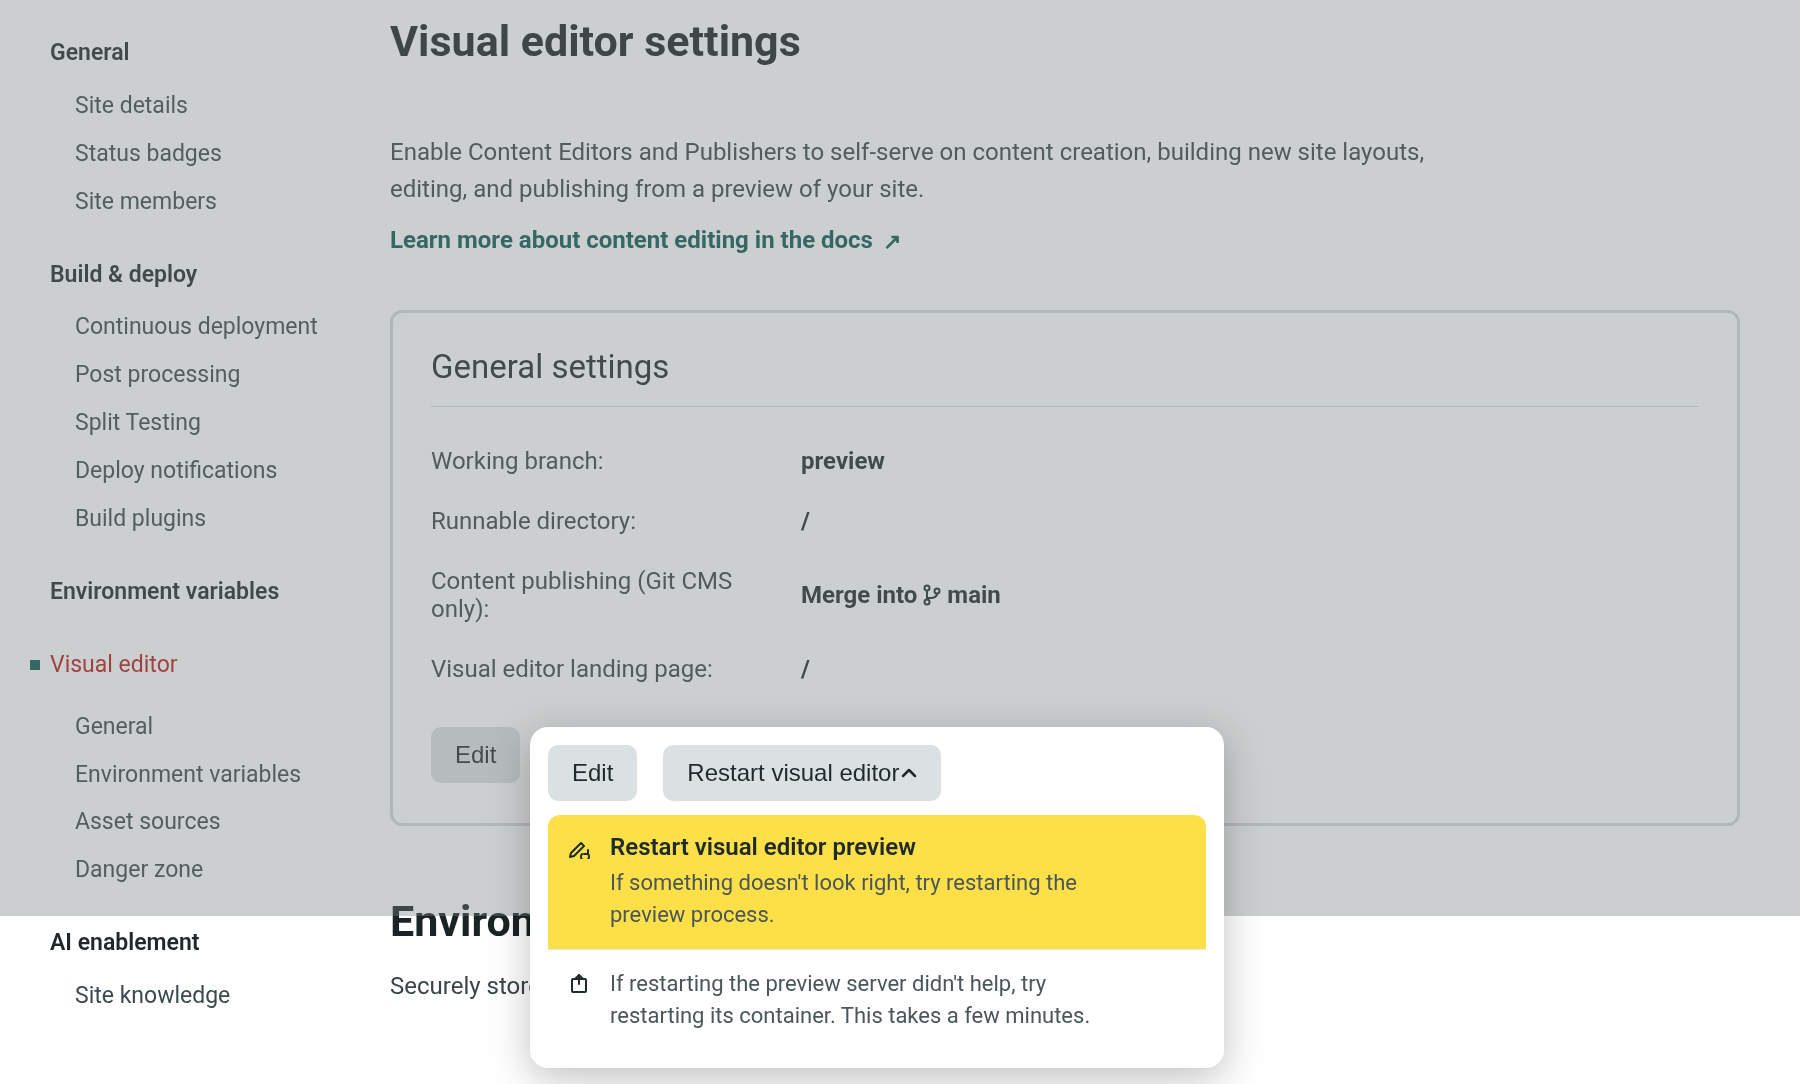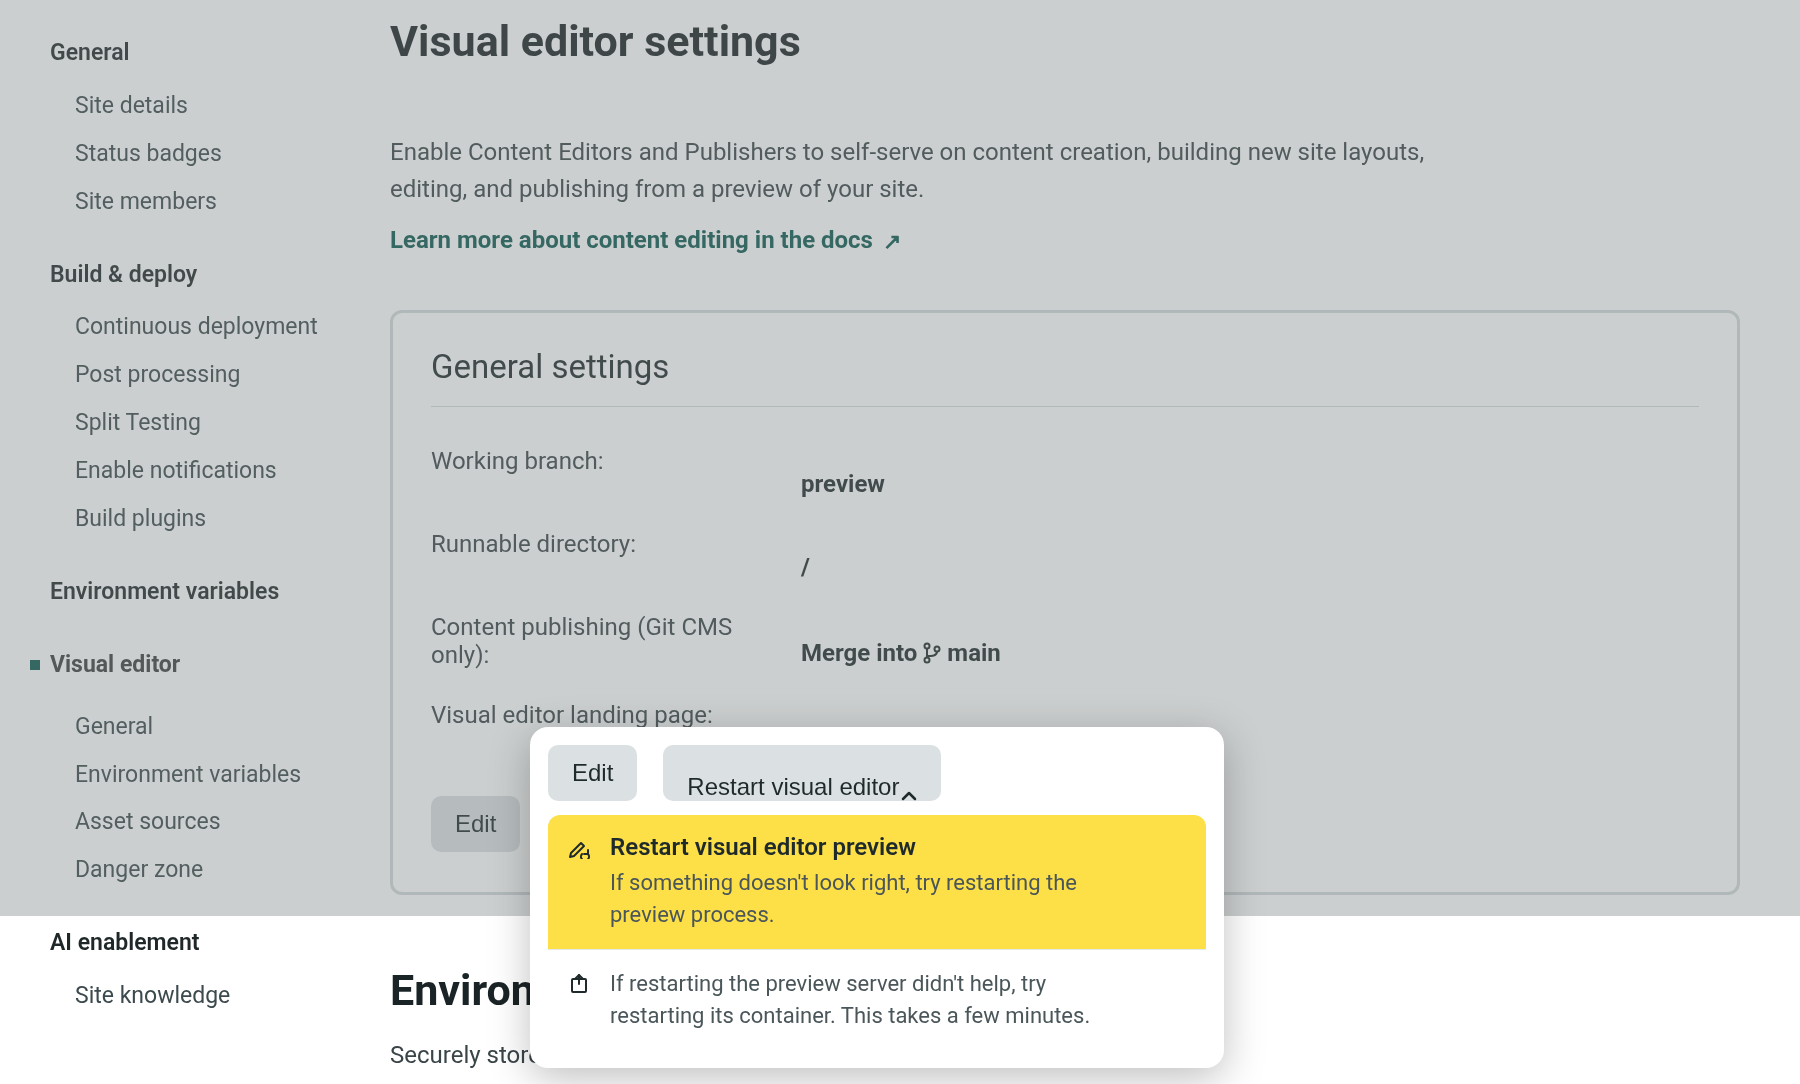--- a/index.html
+++ b/index.html
@@ -4,38 +4,38 @@
 <style>
   * { box-sizing: border-box; margin:0; padding:0; }
   html,body { width:1800px; height:1084px; font-family: -apple-system, BlinkMacSystemFont, "Segoe UI", Roboto, Helvetica, Arial, sans-serif; color:#1f2729; background:#fff; }
   .page { width:1800px; height:916px; display:flex; position:relative; }
   .dim-overlay { position:absolute; inset:0; background:rgba(120,128,130,0.38); z-index:10; pointer-events:none; }
   
   .sidebar { width:360px; padding-top:28px; padding-left:50px; font-size:23px; line-height:1.3; }
   .sidebar .group-title { font-weight:600; color:#1f2729; margin-top:34px; margin-bottom:14px; }
   .sidebar .group-title.first { margin-top:10px; }
   .sidebar .item { color:#3d4a4d; padding:9px 0 9px 25px; cursor:pointer; }
-  .sidebar .item.active { color:#404040; font-weight:700; position:relative; padding-left:0; margin-top:34px; margin-bottom:14px;}
+  .sidebar .item.active { color:#b91c1c; font-weight:400; position:relative; padding-left:0; margin-top:34px; margin-bottom:14px;}
   .sidebar .item.active::before { content:""; position:absolute; left:-20px; top:50%; transform:translateY(-50%); width:10px; height:10px; background:#0e5a52; }
   
   .main { flex:1; padding-top:0; padding-left:30px; padding-right:60px; }
   h1.page-title { font-size:43px; font-weight:700; color:#1a2325; margin-top:16px; margin-bottom:68px;}
   .page-desc { font-size:24px; color:#3a4548; line-height:1.55; max-width:1060px; }
   .learn-link { margin-top:18px; font-size:24px; font-weight:700; color:#0e5a52; display:inline-flex; align-items:center; gap:10px; cursor:pointer; }
   .learn-link .ext-icon { font-size:22px; position:relative; top:1px; }
   .card { margin-top:56px; border:3px solid #d3dadb; border-radius:12px; padding:34px 38px 40px 38px; }
   .card h2 { font-size:33px; font-weight:400; color:#1f2a2c; padding-bottom:20px; border-bottom:1px solid #d3dadb; margin-bottom:40px;}
   .settings-table { display:grid; grid-template-columns: 360px 1fr; row-gap:32px; column-gap:10px; font-size:24px; color:#3a4548; }
-  .settings-table .val { font-weight:700; color:#1f2a2c;margin-top:23px; }
+  .settings-table .val { font-weight:700; color:#1f2a2c; }
   .merge-cell { display:flex; align-items:center; gap:5px; }
   .branch-icon { display:inline-block; }
   .card-actions { display:flex; gap:26px; margin-top:44px; }
   .btn { font-size:24px; height:56px; display:inline-flex; align-items:center; padding:0 24px; border-radius:10px; border:none; cursor:pointer; font-weight:500; color:#1f2a2c; }
   .btn.grey { background:#dbe1e2; }
-  .btn.with-chevron { gap:2px;align-items:flex-end; }
+  .btn.with-chevron { gap:2px; }
   .env-title { font-size:43px; font-weight:700; margin-top:70px; margin-bottom:26px; color:#1a2325;}
   .env-desc { font-size:24px; color:#3a4548; }
   
   .popover-area { position:absolute; z-index:20; left:530px; top:727px; width:694px; background:#fff; border-radius:18px; box-shadow:0 10px 40px rgba(0,0,0,0.25); padding:18px; }
   .popover-area .card-actions2 { display:flex; gap:26px; margin-bottom:14px;}
   .menu { border-radius:12px; overflow:hidden; }
   .menu-item { display:flex; gap:18px; padding:18px 20px 18px 20px; cursor:pointer; }
   .menu-item.hover { background:#fde047; }
   .menu-item + .menu-item { border-top:1px solid #e3e8e9; }
   .menu-item .mi-icon { flex:0 0 24px; padding-top:4px; }
@@ -52,21 +52,21 @@
   <nav class="sidebar">
     <div class="group-title first">General</div>
     <div class="item">Site details</div>
     <div class="item">Status badges</div>
     <div class="item">Site members</div>
 
     <div class="group-title">Build &amp; deploy</div>
     <div class="item">Continuous deployment</div>
     <div class="item">Post processing</div>
     <div class="item">Split Testing</div>
-    <div class="item">Enable notifications</div>
+    <div class="item">Deploy notifications</div>
     <div class="item">Build plugins</div>
 
     <div class="group-title">Environment variables</div>
 
     <div class="item active">Visual editor</div>
     <div class="item">General</div>
     <div class="item">Environment variables</div>
     <div class="item">Asset sources</div>
     <div class="item">Danger zone</div>
 

